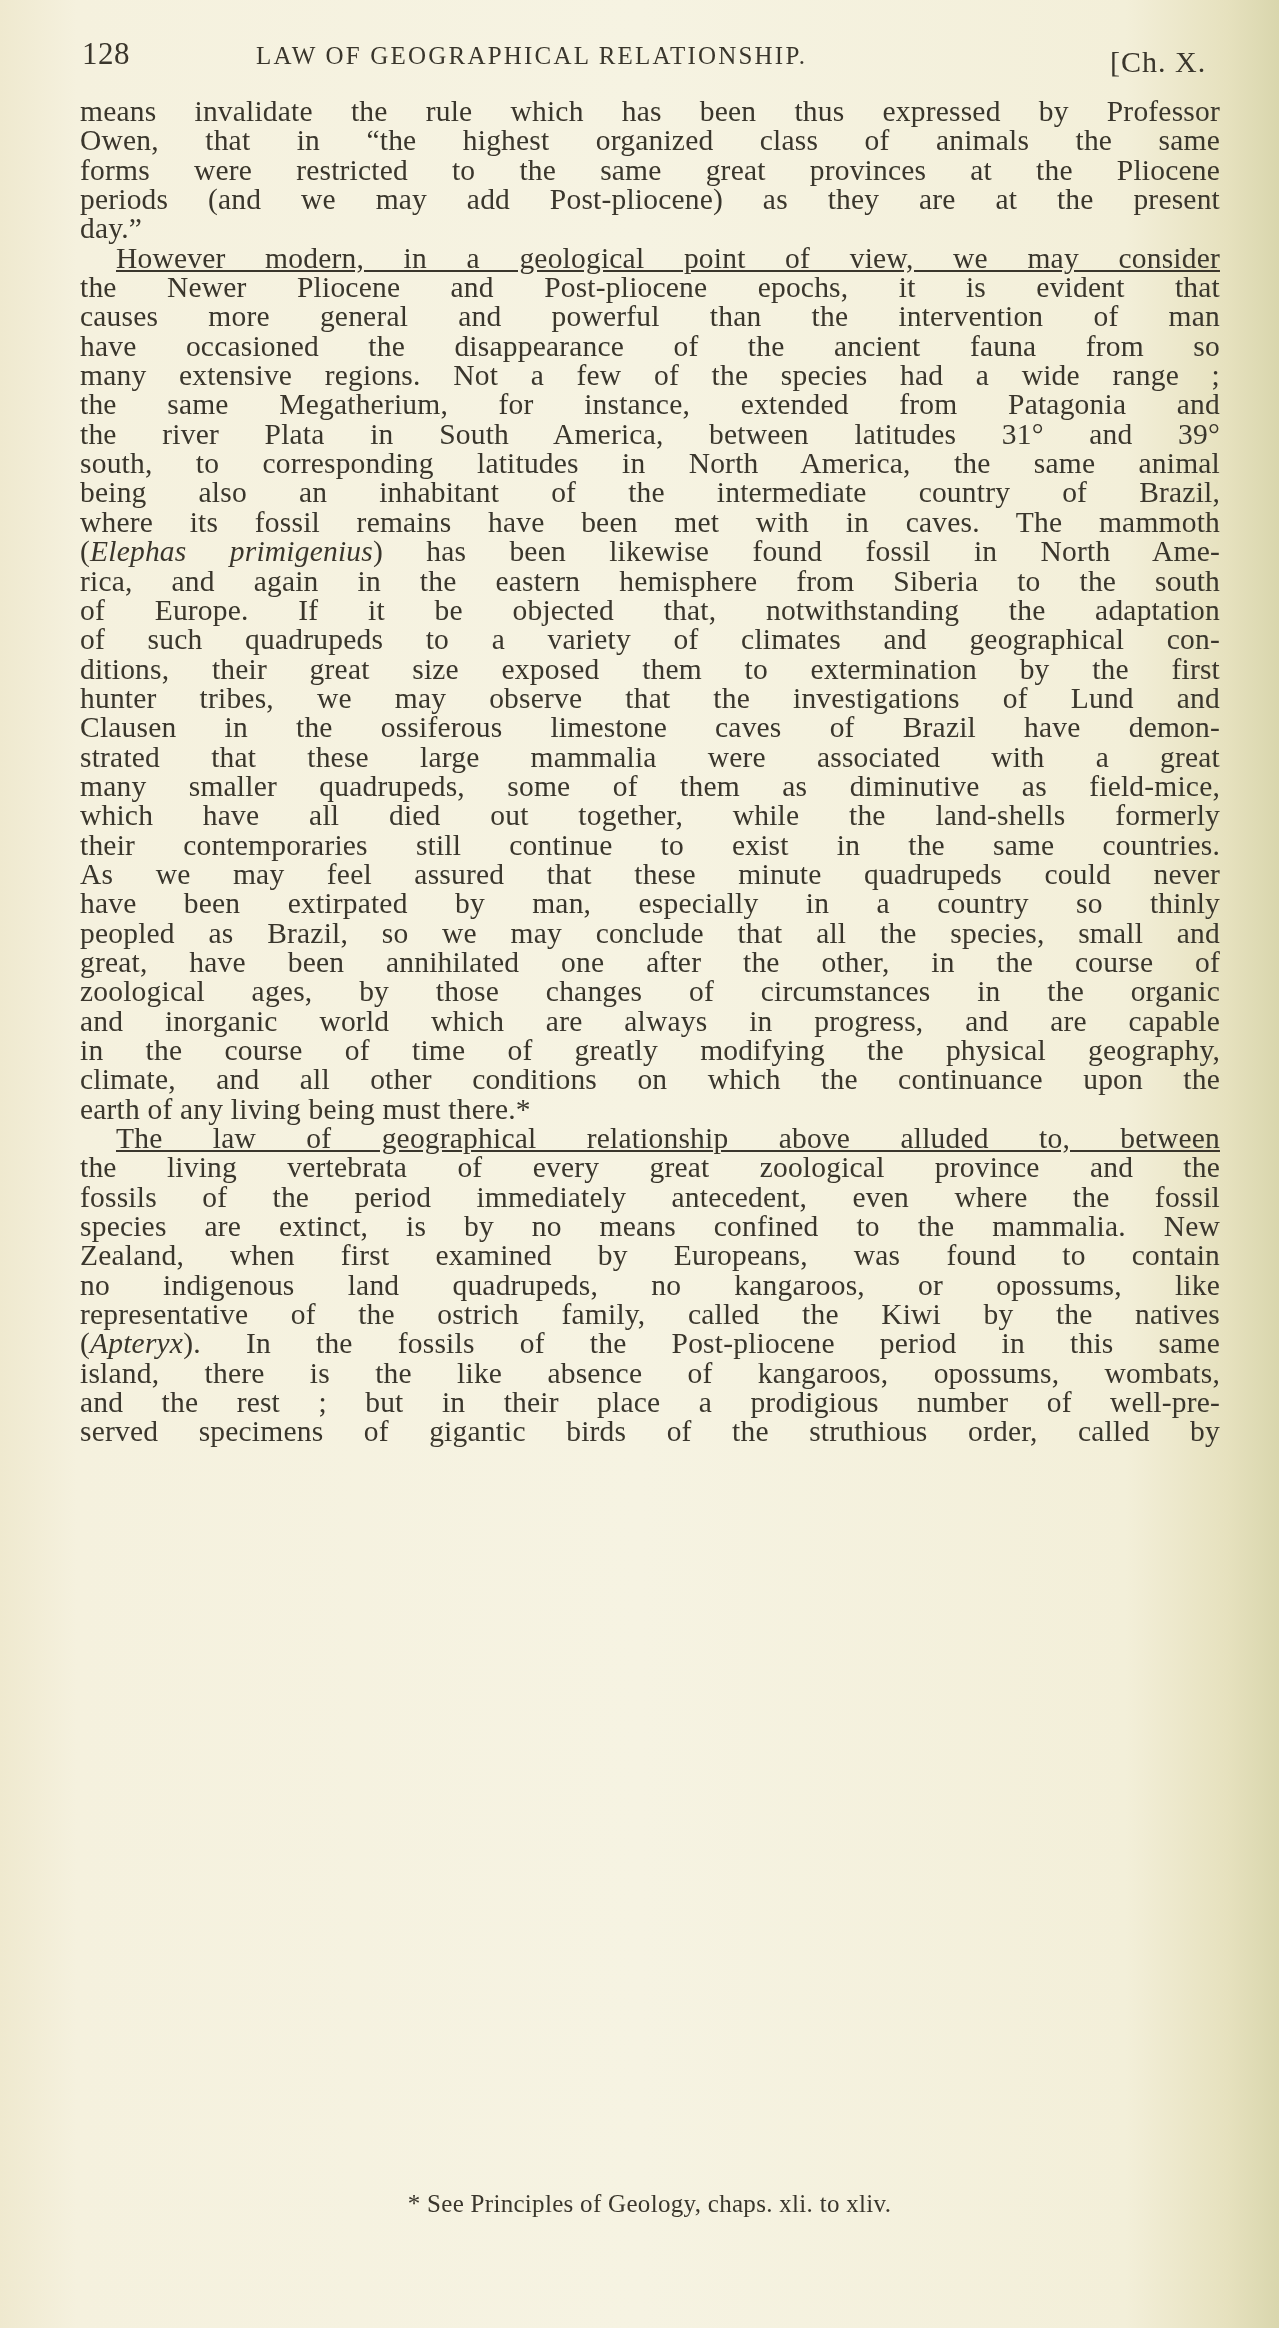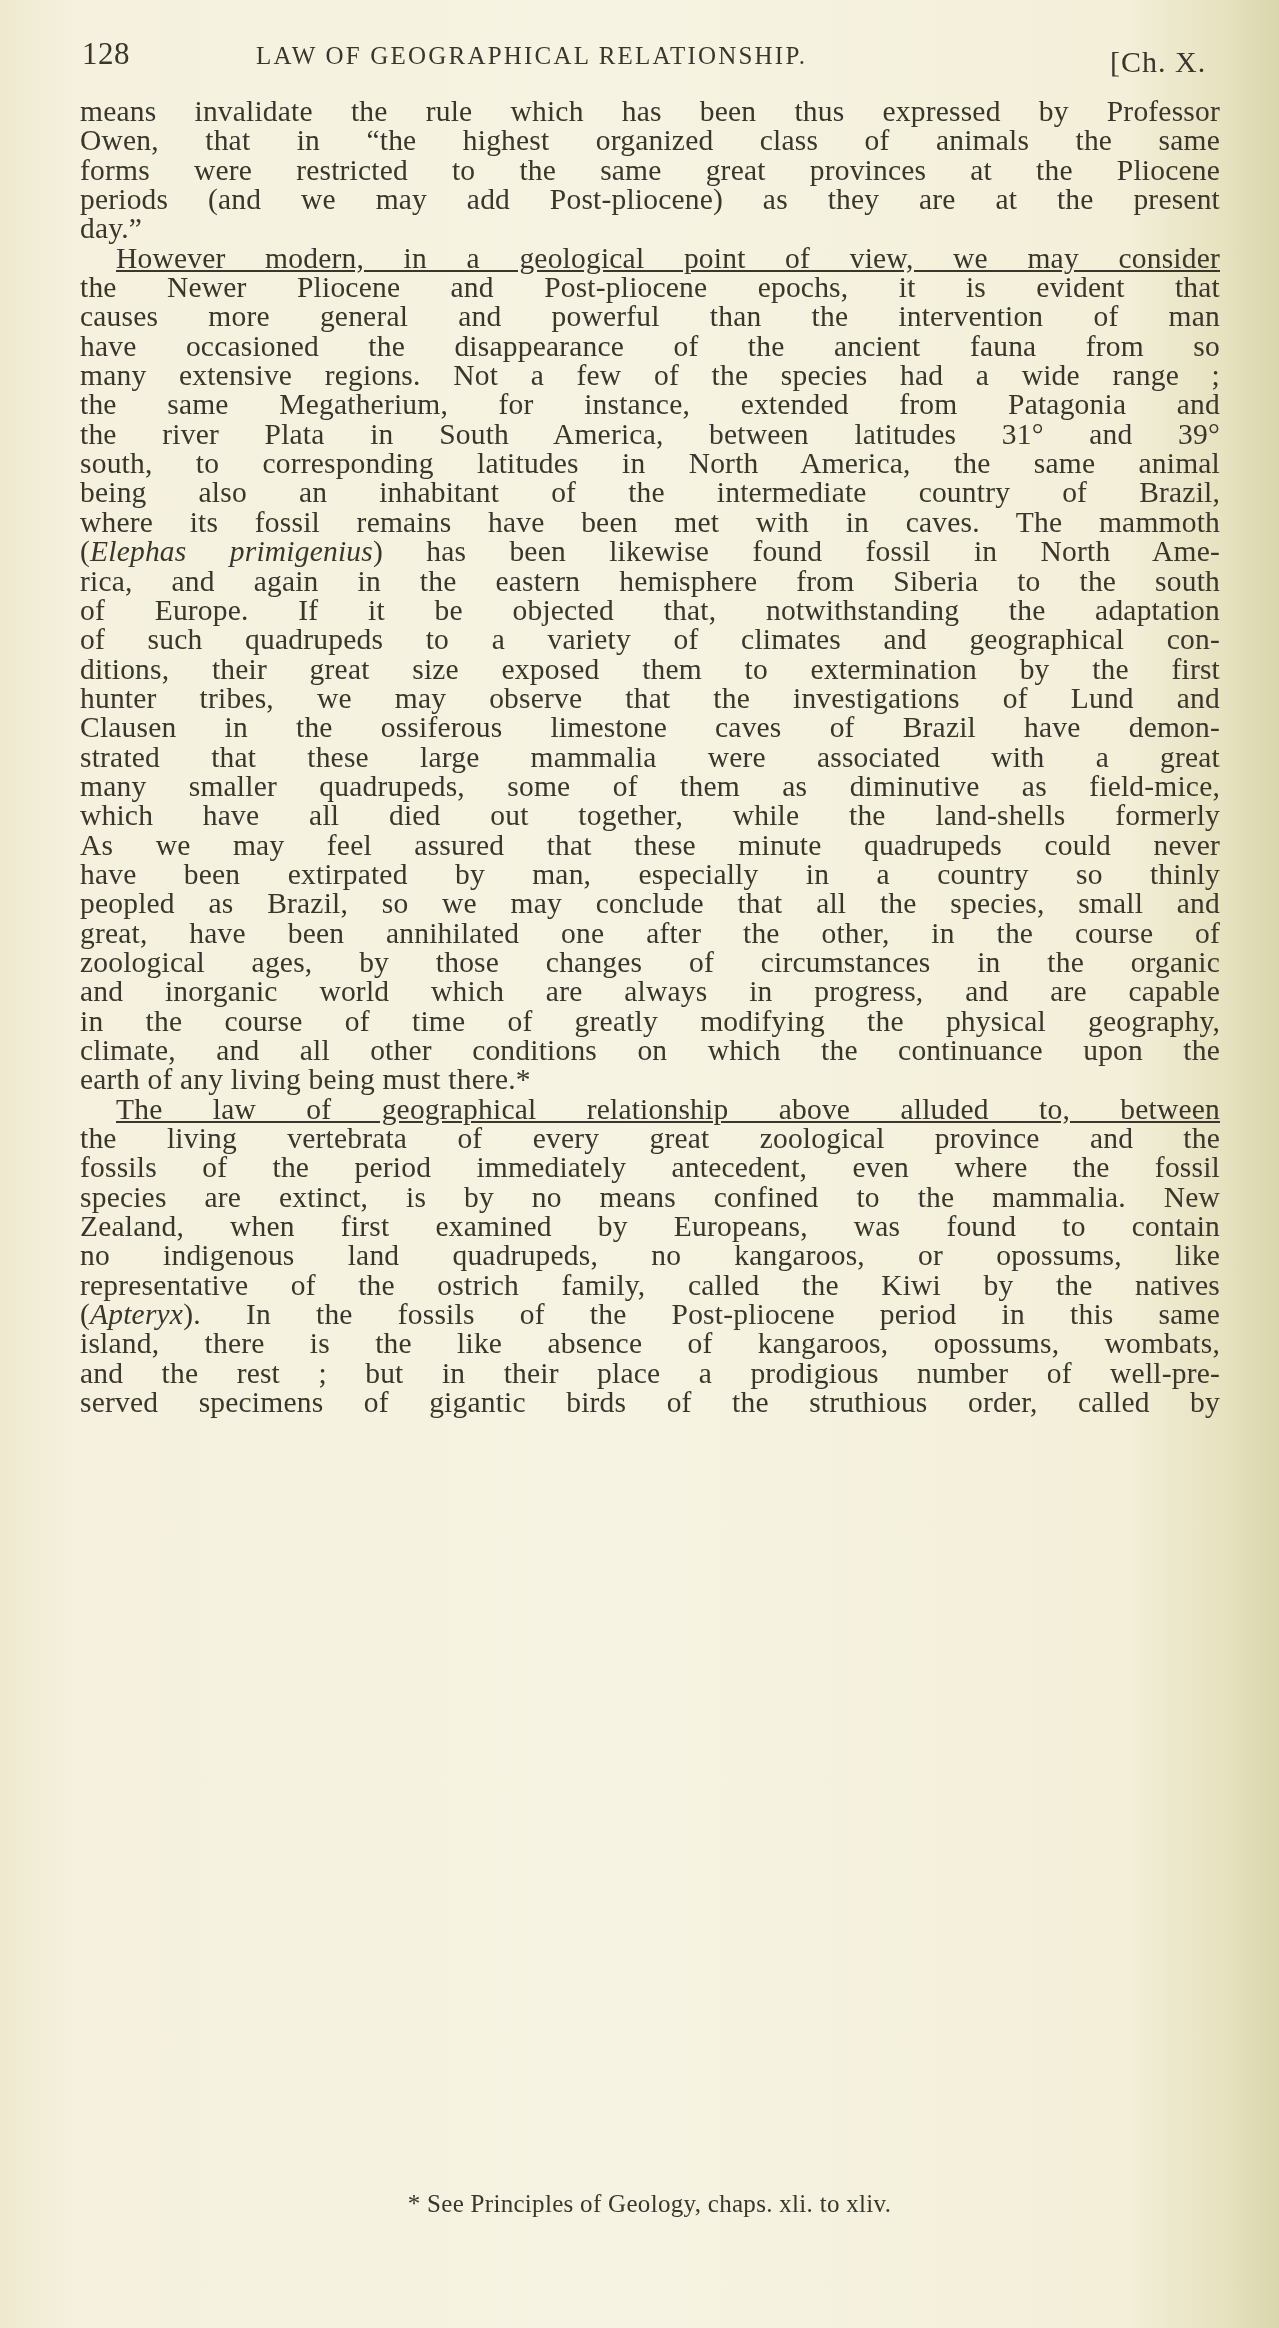--- a/index.html
+++ b/index.html
@@ -92,20 +92,21 @@
       <div class="line"><span>(</span><i>Elephas primigenius</i><span>) has been likewise found fossil in North Ame-</span></div>
       <div class="line">rica, and again in the eastern hemisphere from Siberia to the south</div>
       <div class="line">of Europe.  If it be objected that, notwithstanding the adaptation</div>
       <div class="line">of such quadrupeds to a variety of climates and geographical con-</div>
       <div class="line">ditions, their great size exposed them to extermination by the first</div>
       <div class="line">hunter tribes, we may observe that the investigations of Lund and</div>
       <div class="line">Clausen in the ossiferous limestone caves of Brazil have demon-</div>
       <div class="line">strated that these large mammalia were associated with a great</div>
       <div class="line">many smaller quadrupeds, some of them as diminutive as field-mice,</div>
       <div class="line">which have all died out together, while the land-shells formerly</div>
+      <div class="line">their contemporaries still continue to exist in the same countries.</div>
       <div class="line">As we may feel assured that these minute quadrupeds could never</div>
       <div class="line">have been extirpated by man, especially in a country so thinly</div>
       <div class="line">peopled as Brazil, so we may conclude that all the species, small and</div>
       <div class="line">great, have been annihilated one after the other, in the course of</div>
       <div class="line">zoological ages, by those changes of circumstances in the organic</div>
       <div class="line">and inorganic world which are always in progress, and are capable</div>
       <div class="line">in the course of time of greatly modifying the physical geography,</div>
       <div class="line">climate, and all other conditions on which the continuance upon the</div>
       <div class="line last">earth of any living being must there.*</div>
       <div class="line indent">The law of geographical relationship above alluded to, between</div>

